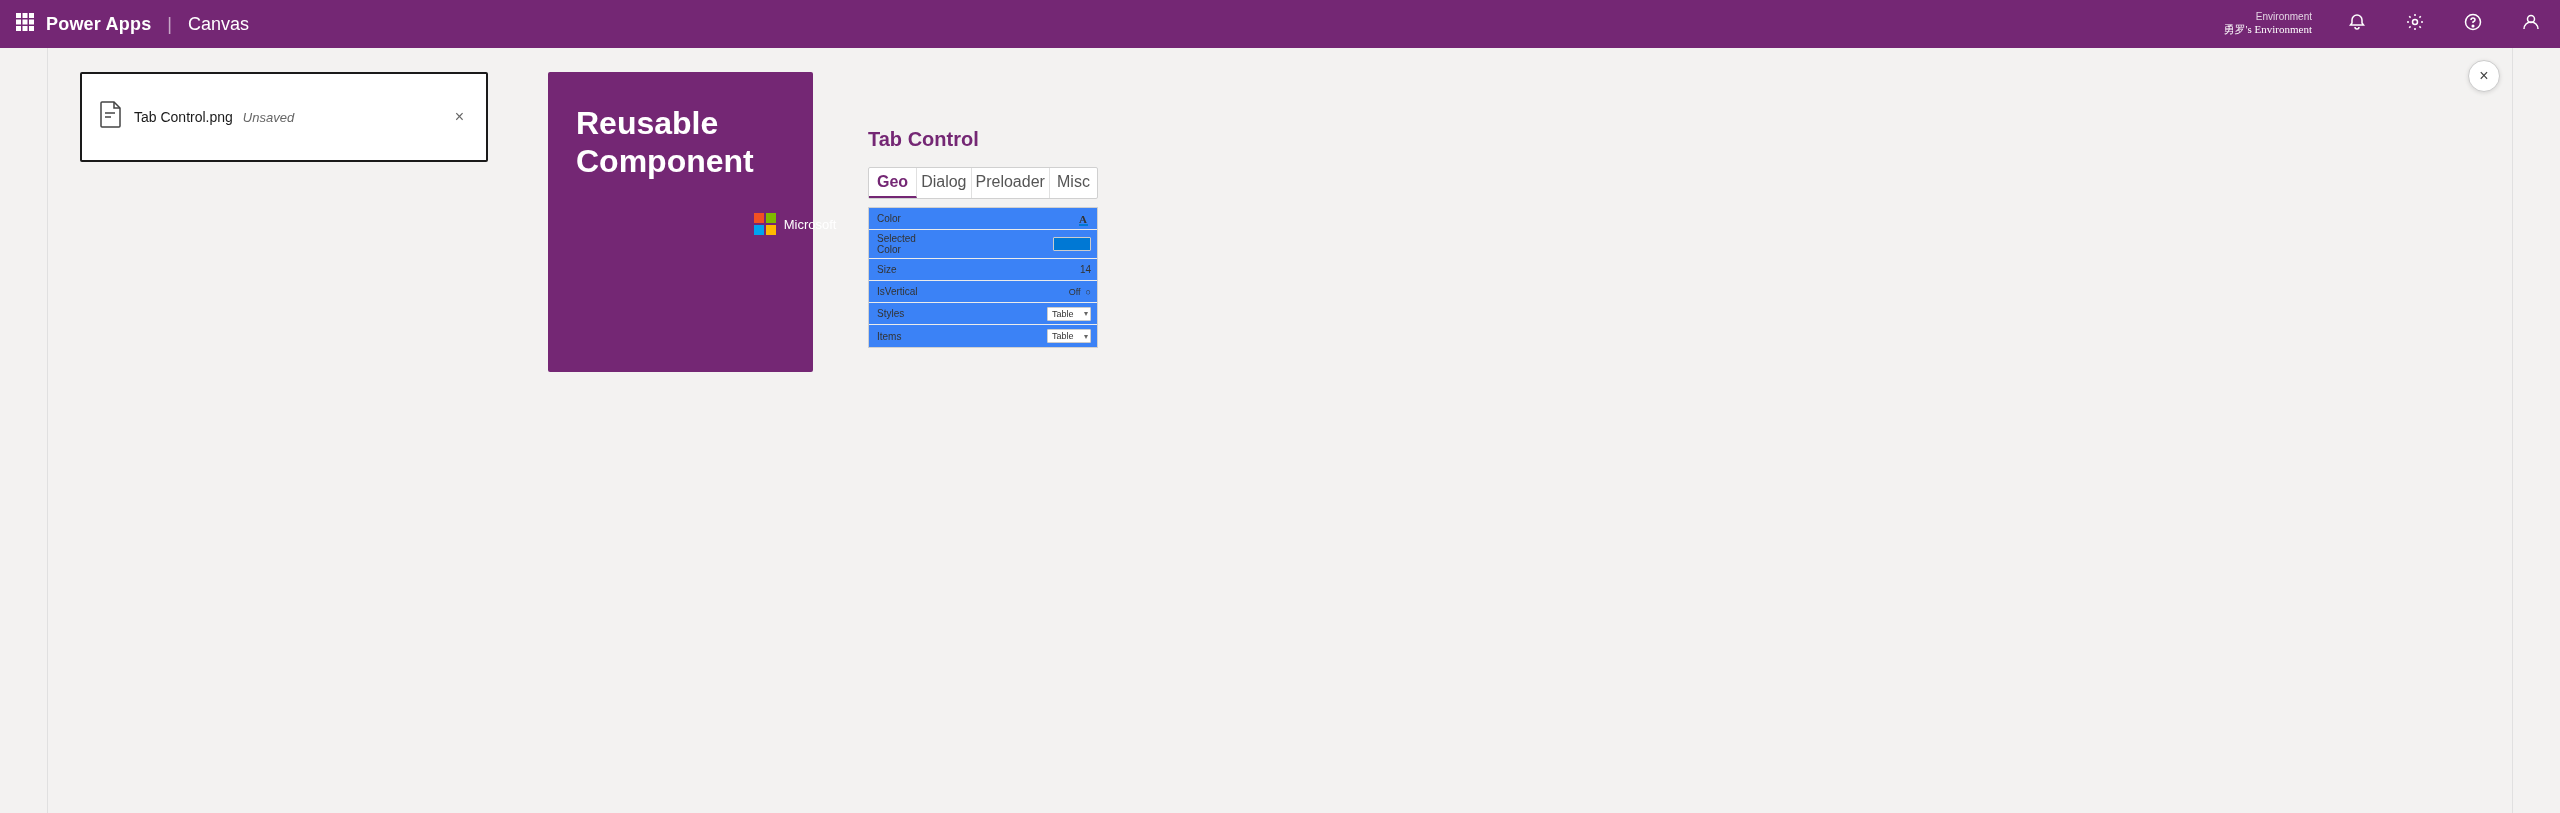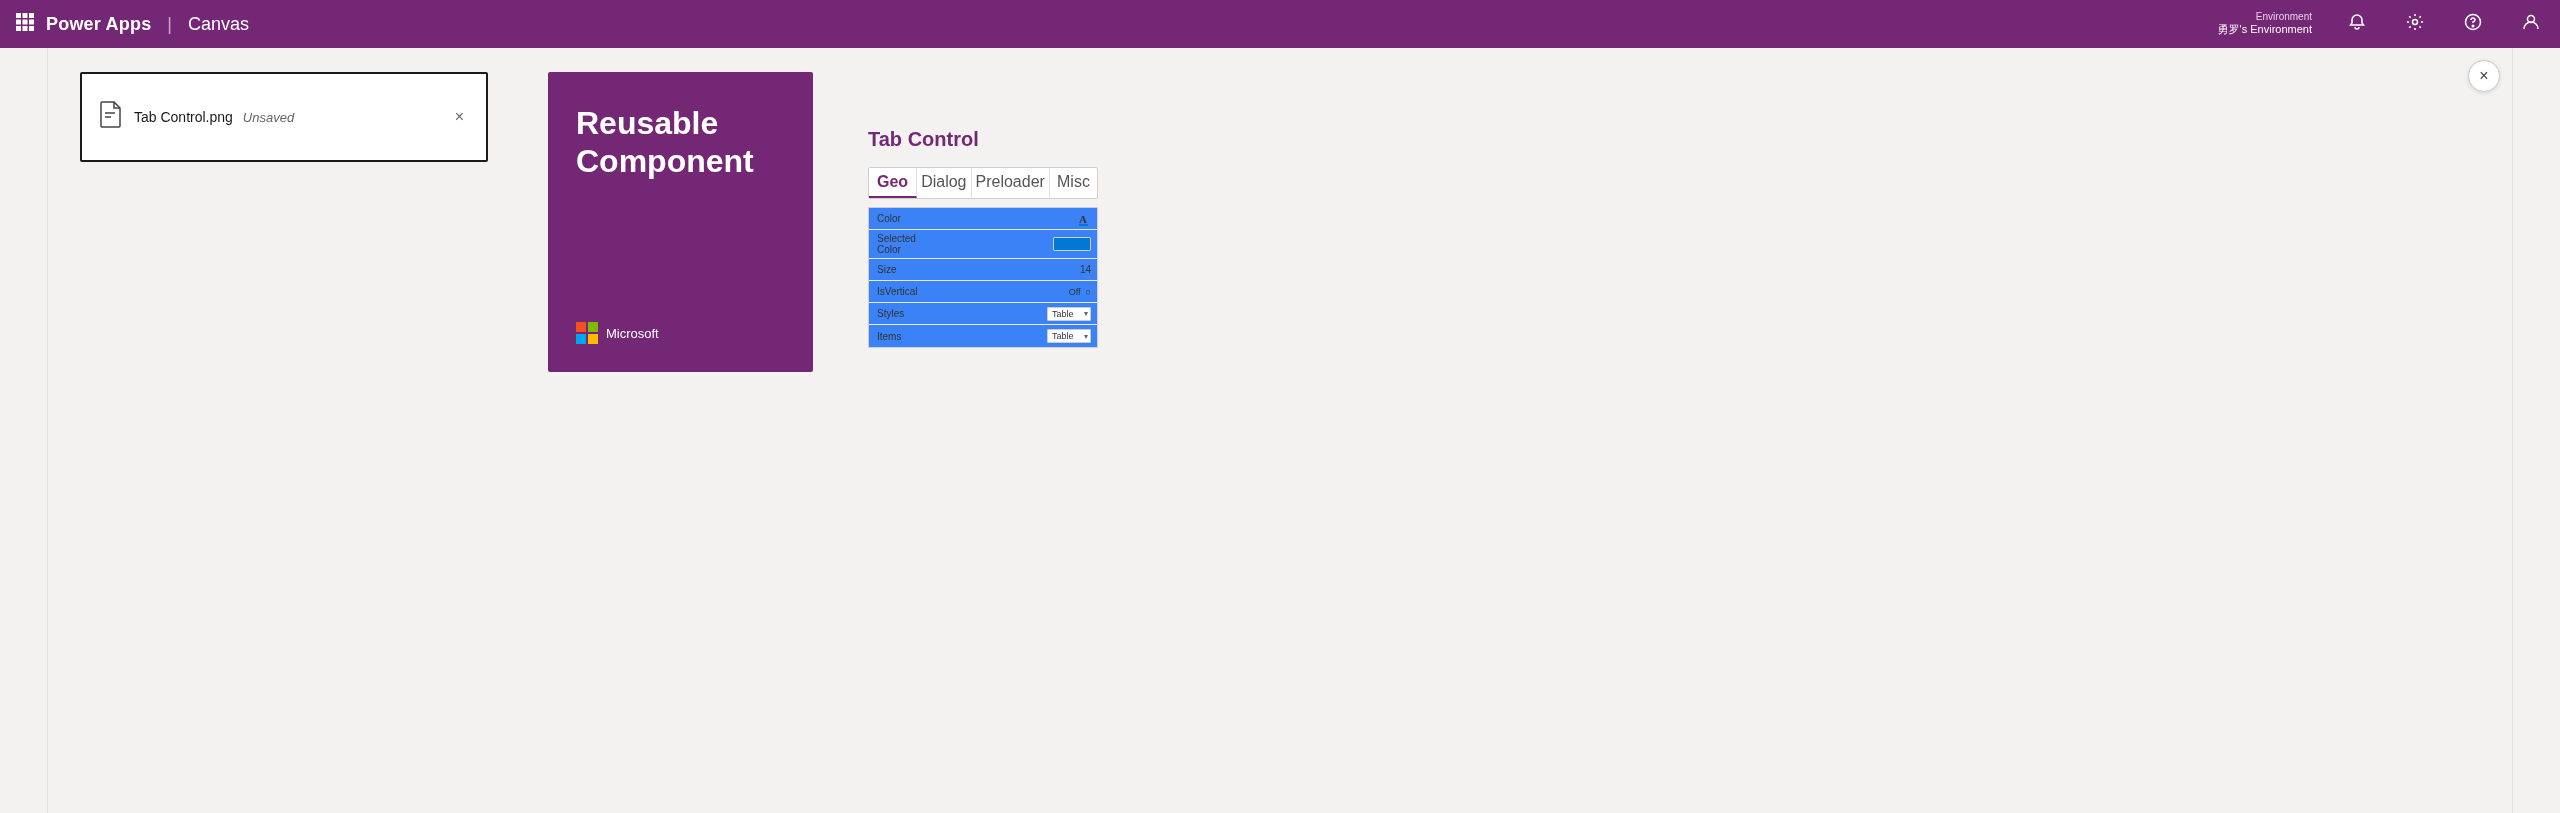--- a/index.html
+++ b/index.html
@@ -56,20 +56,21 @@
       line-height: 1.2;
     }
     .env-label {
       font-size: 10px;
       color: rgba(255,255,255,0.8);
     }
     .env-name {
       font-size: 11px;
       color: white;
       font-weight: 500;
+      font-family: Liberation Serif, serif;
     }
     .topbar-icon-btn {
       color: white;
       font-size: 18px;
       cursor: pointer;
       background: none;
       border: none;
       padding: 4px;
     }
 
@@ -139,21 +140,21 @@
 
     
     .component-card {
       position: absolute;
       top: 24px;
       left: 500px;
       width: 265px;
       height: 300px;
       background: #742774;
       display: flex;
-      flex-direction: column;
+      flex-direction: row;
       justify-content: space-between;
       padding: 32px 28px 28px 28px;
       border-radius: 2px;
     }
     .component-title {
       color: white;
       font-size: 32px;
       font-weight: 700;
       line-height: 1.2;
     }

